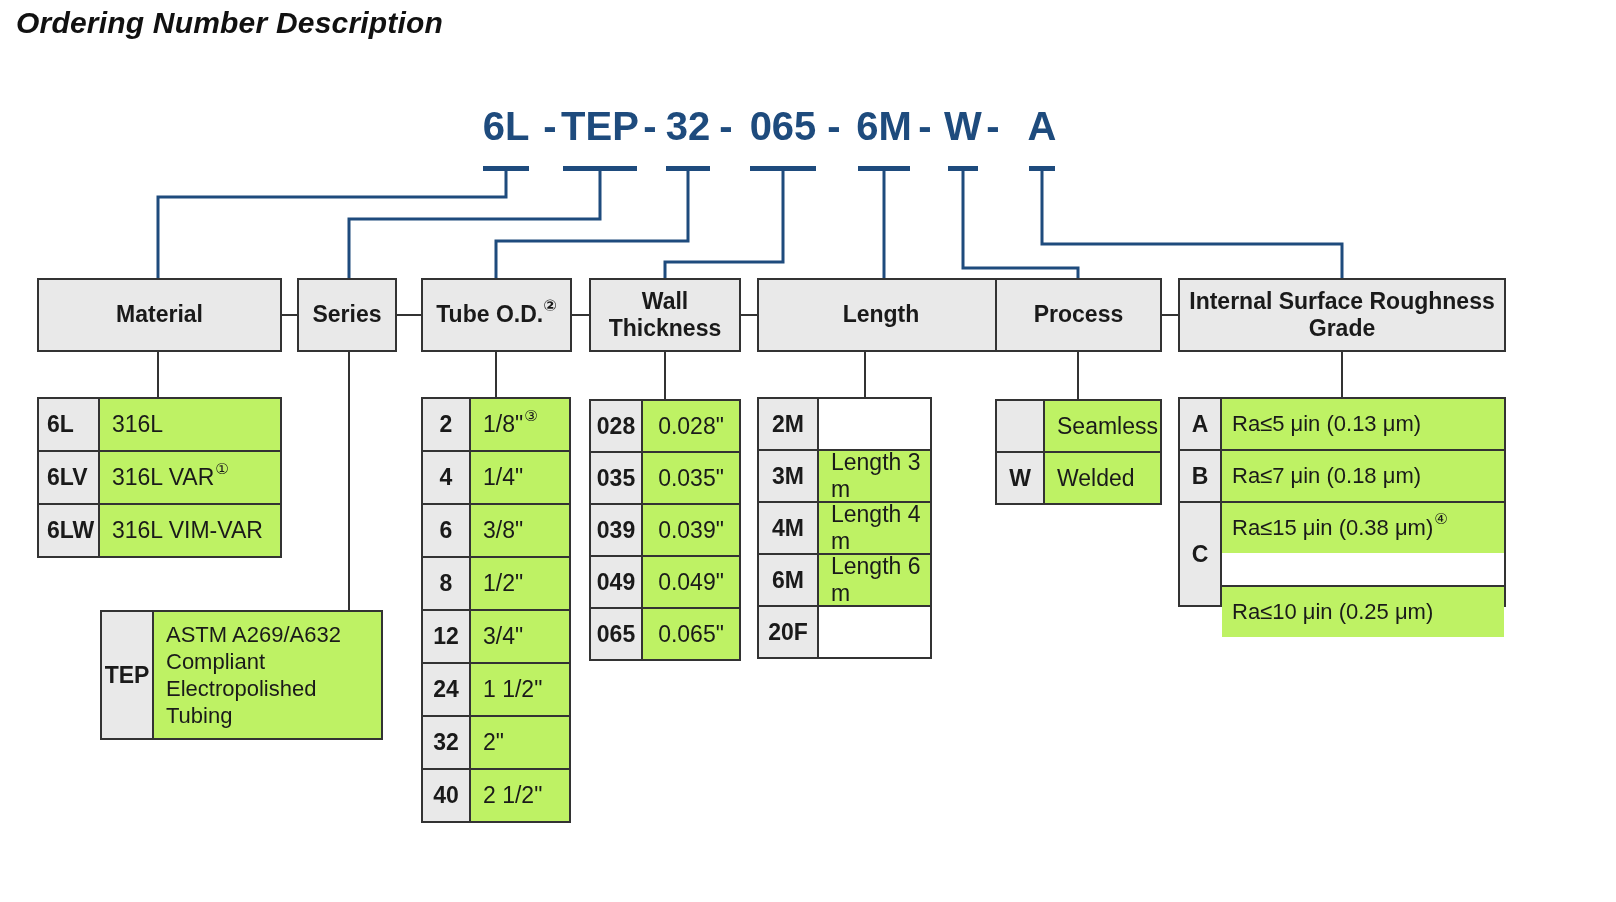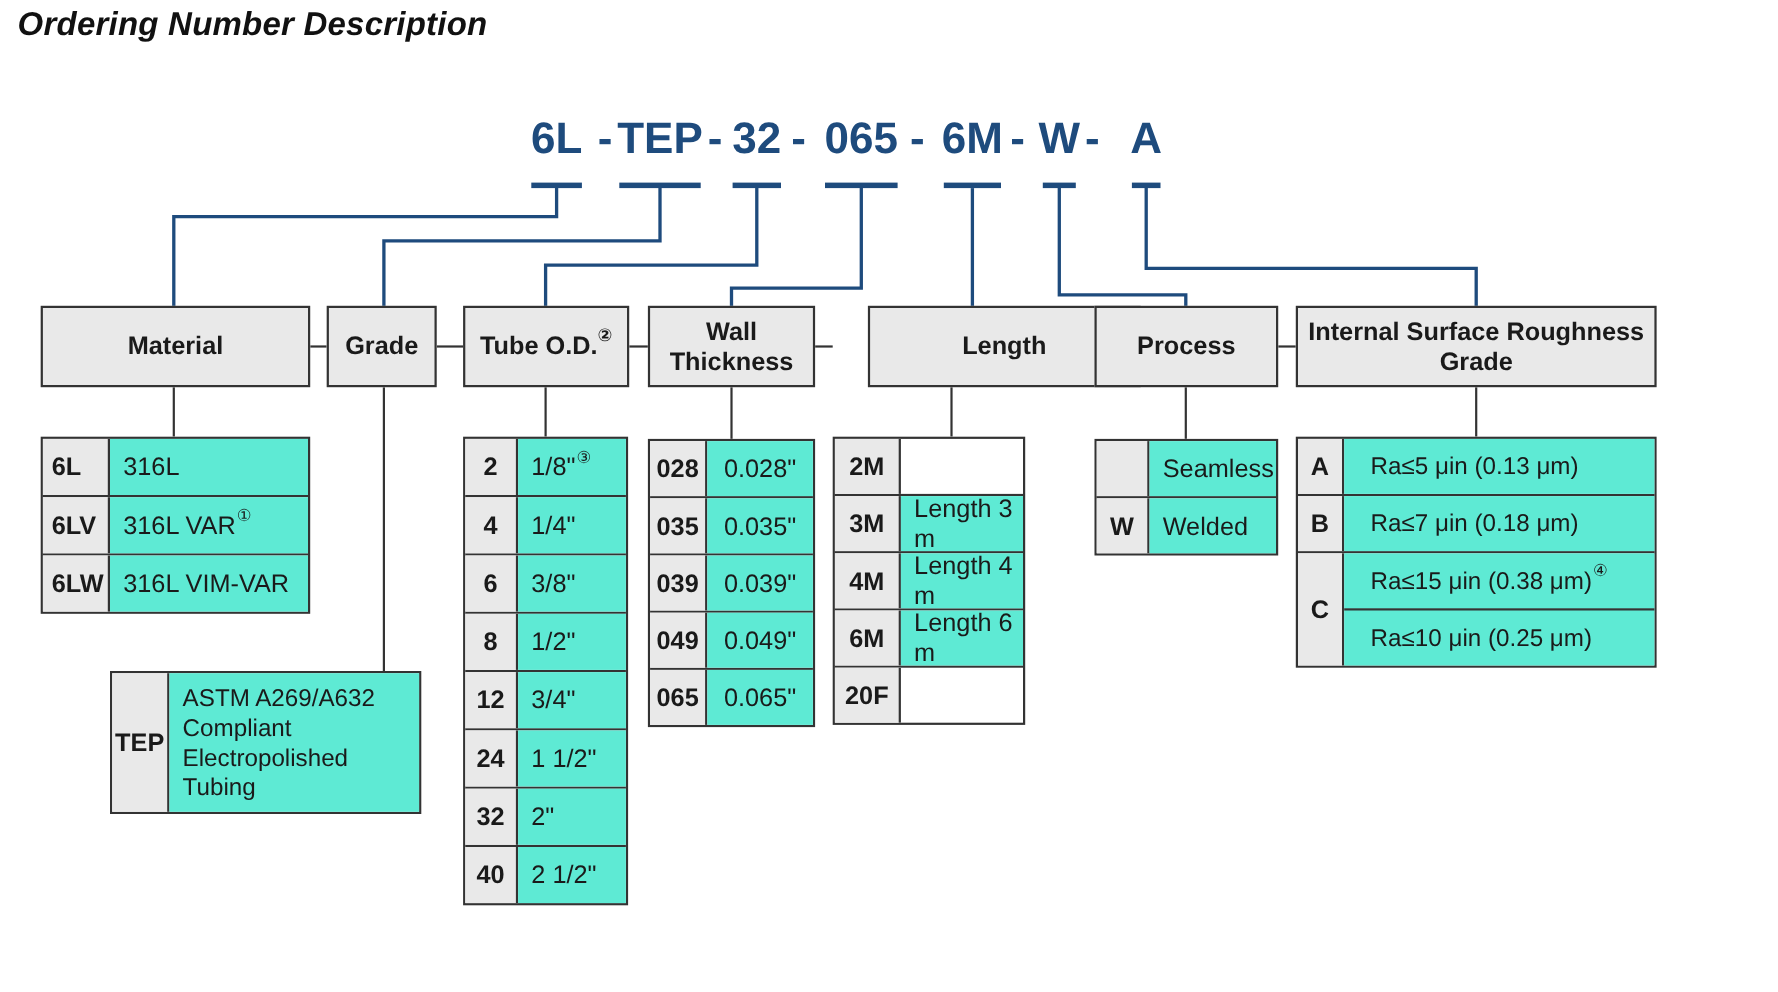--- a/index.html
+++ b/index.html
@@ -31,32 +31,32 @@
 
   
   .hbox{position:absolute;top:278px;height:74px;box-sizing:border-box;
     background:var(--box-fill);border:2px solid var(--border);
     display:flex;align-items:center;justify-content:center;text-align:center;
     font-size:23px;font-weight:700;line-height:1.18;z-index:2;}
   #hb-material{left:37px;width:245px}
   #hb-series{left:297px;width:100px}
   #hb-tube{left:421px;width:151px}
   #hb-wall{left:589px;width:152px}
-  #hb-length{left:789px;width:248px}
+  #hb-length{left:757px;width:248px}
   #hb-process{left:995px;width:167px}
   #hb-rough{left:1178px;width:328px}
   .hnote{font-size:16px;vertical-align:super;font-weight:700;position:relative;top:-9px;}
 
   
   .tbl{position:absolute;box-sizing:border-box;border:2px solid var(--border);background:#fff;z-index:2;}
   .row{display:flex;box-sizing:content-box;}
   .row + .row{border-top:2px solid var(--border);}
   .code{background:var(--box-fill);border-right:2px solid var(--border);box-sizing:border-box;
     display:flex;align-items:center;justify-content:center;font-weight:700;font-size:23px;flex:none;}
-  .val{flex:1;display:flex;align-items:center;font-size:23px;padding-left:12px;background:#5eead4;}
+  .val{flex:1;display:flex;align-items:center;font-size:23px;padding-left:12px;background:#bef264;}
   .note{font-size:15px;position:relative;top:-9px;margin-left:1px;}
 
   #tb-material{left:37px;top:397px;width:245px}
   #tb-material .row{height:51px}
   #tb-material .code{width:61px;justify-content:flex-start;padding-left:8px}
 
   #tb-series{left:100px;top:610px;width:283px}
   #tb-series .row{height:126px}
   #tb-series .code{width:52px}
   #tb-series .val{font-size:22px;line-height:27px;padding:4px 8px 4px 12px;align-items:center;}
@@ -75,24 +75,24 @@
   #tb-length .code{width:60px}
 
   #tb-process{left:995px;top:399px;width:167px}
   #tb-process .row{height:50px}
   #tb-process .code{width:48px}
 
   #tb-rough{left:1178px;top:397px;width:328px}
   #tb-rough .row{height:50px}
   #tb-rough .row.c-row{height:102px}
   #tb-rough .code{width:42px}
-  #tb-rough .val{font-size:22px;padding-left:24px}
+  #tb-rough .val{font-size:22px;padding-left:10px}
   .c-stack{flex:1;display:flex;flex-direction:column;}
   .c-stack .val{flex:none;height:50px;}
-  .c-stack .val + .val{border-top:2px solid var(--border);}
+  .c-stack .val + .val{border-top:2px solid var(--border);margin-top:32px;}
 </style>
 </head>
 <body>
 
 <div id="canvas">
 
   <div class="page-title">Ordering Number Description</div>
 
   <span class="pn-seg s1">6L</span>
   <span class="pn-dash d1">-</span>
@@ -139,21 +139,21 @@
     <line x1="665" y1="352" x2="665" y2="399"></line>
     <line x1="865" y1="352" x2="865" y2="397"></line>
     <line x1="1078" y1="352" x2="1078" y2="399"></line>
     <line x1="1342" y1="352" x2="1342" y2="397"></line>
   </svg>
 
   <div class="hbox" id="hb-material">
     <span>Material</span>
   </div>
   <div class="hbox" id="hb-series">
-    <span>Grade</span>
+    <span>Series</span>
   </div>
   <div class="hbox" id="hb-tube">
     <span>Tube O.D.</span>
       <span class="hnote">②</span>
   </div>
   <div class="hbox" id="hb-wall">
     <span>Wall Thickness</span>
   </div>
   <div class="hbox" id="hb-length">
     <span>Length</span>

